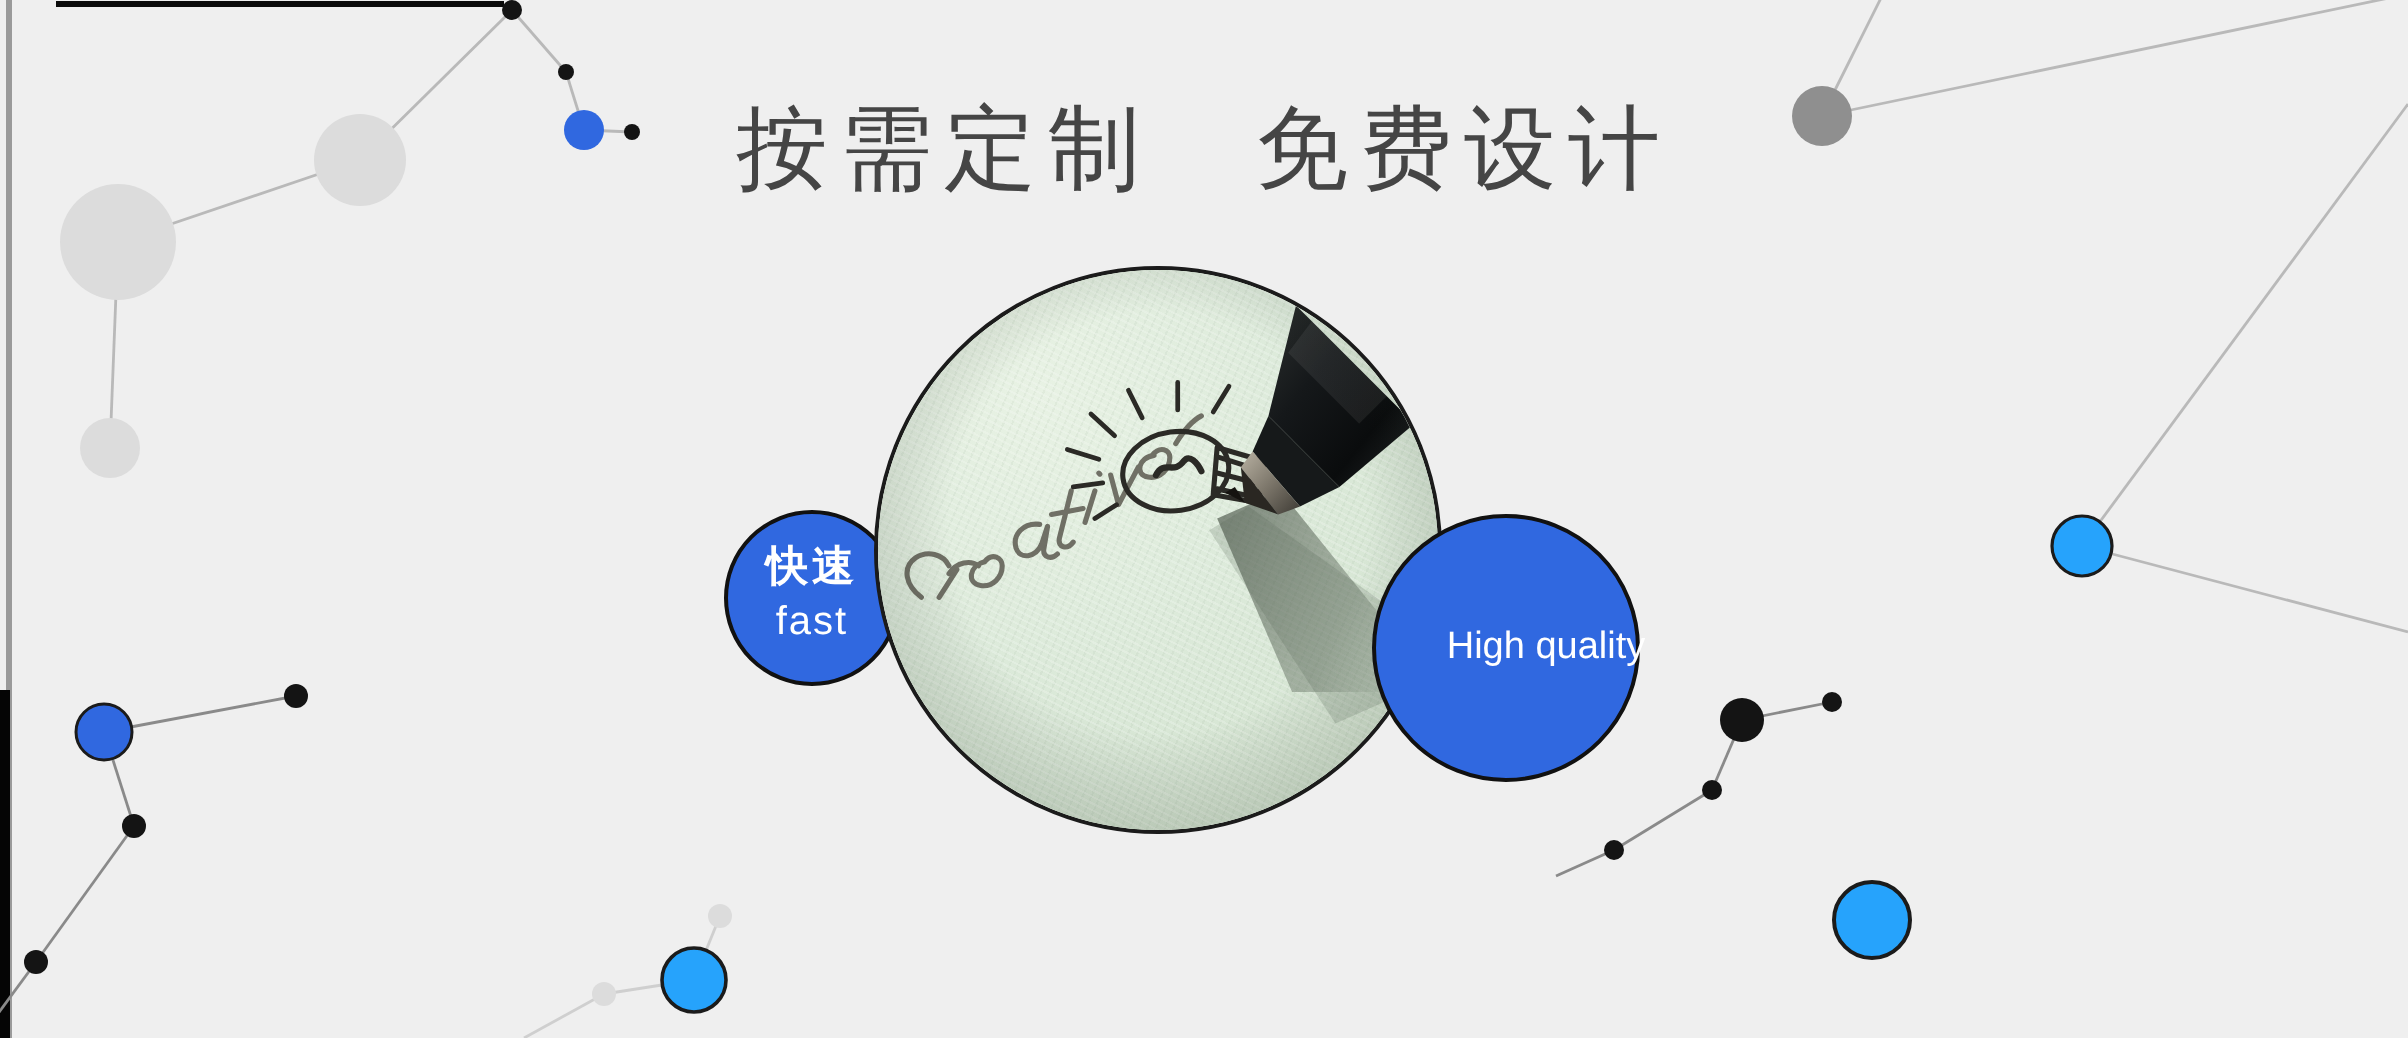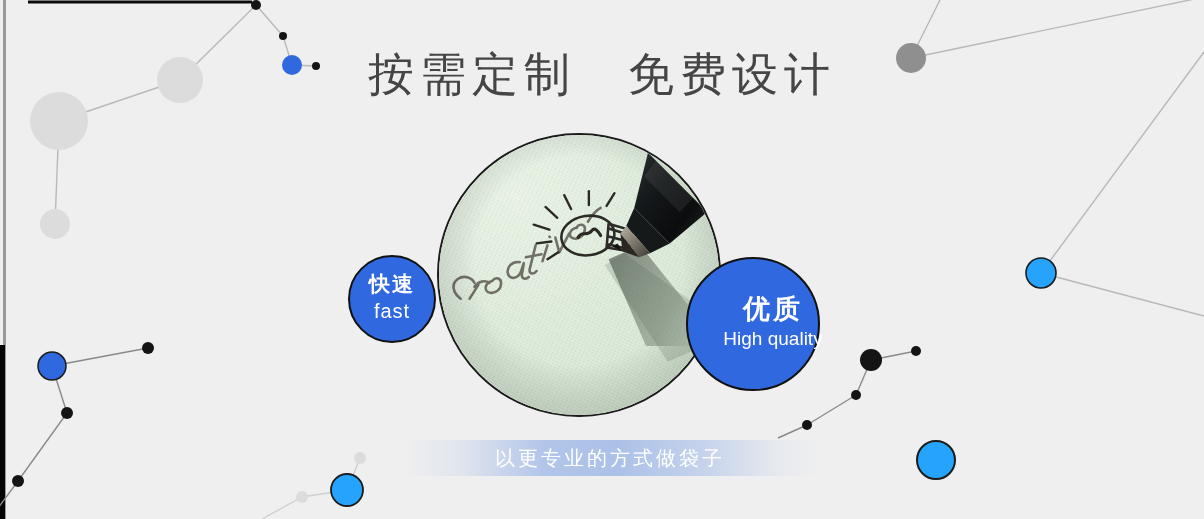--- a/index.html
+++ b/index.html
@@ -91,21 +91,21 @@
     font-weight: bold;
     letter-spacing: 2px;
     line-height: 1.15;
   }
   .bubble .en {
     font-size: 20px;
     letter-spacing: 1px;
     line-height: 1.5;
   }
   #bubble-fast {
-    left: 348px;
+    left: 362px;
     top: 255px;
     width: 88px;
     height: 88px;
     z-index: 3;
   }
   #bubble-quality {
     left: 686px;
     top: 257px;
     width: 134px;
     height: 134px;
@@ -301,23 +301,18 @@
         <path d="M184 100 L203 124 L186 118 Z" fill="#2a2722"></path>
         <path d="M186 118 L176 113 L181 110 Z" fill="#151310"></path>
       </g>
 
       <circle cx="142" cy="142" r="142" fill="url(#vignette)"></circle>
     </svg>
   </div>
 
   <div class="bubble" id="bubble-quality" style="background:#3068e0">
     <div class="bubble-inner">
-      <div class="zh">优质</div>
       <div class="en">High quality</div>
     </div>
   </div>
 
-  <div class="ribbon">
-    <div class="ribbon-bg"></div>
-    <div class="ribbon-text">以更专业的方式做袋子</div>
-  </div>
 
 </div>
 
 </body></html>

